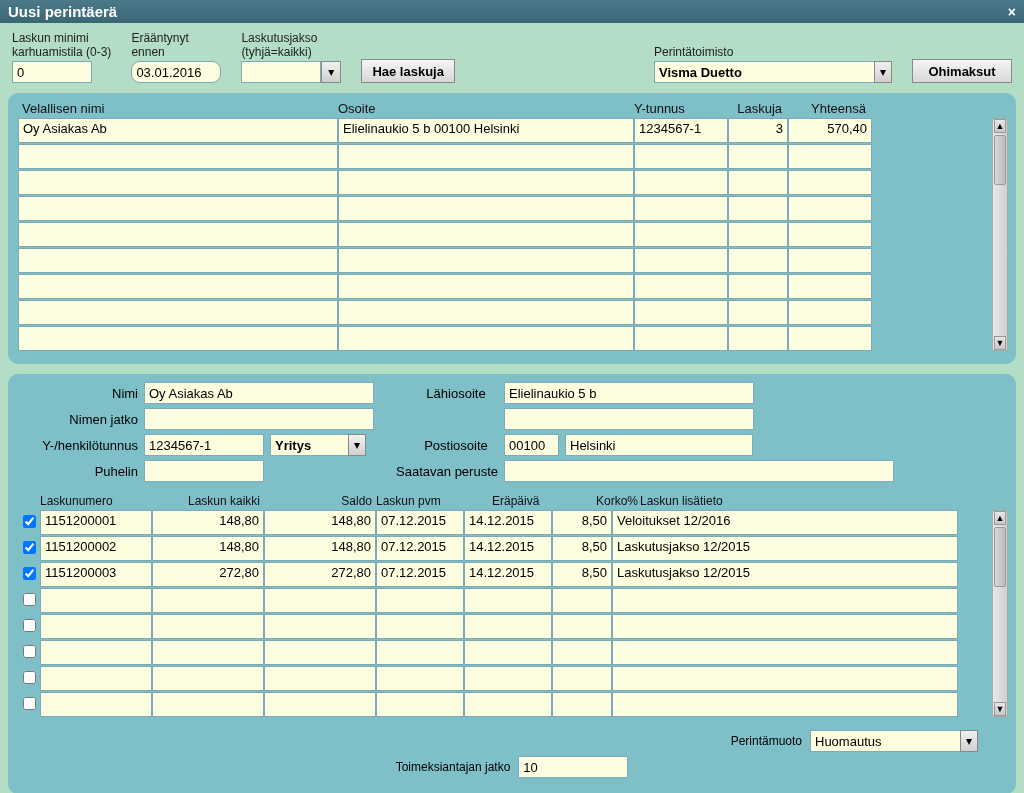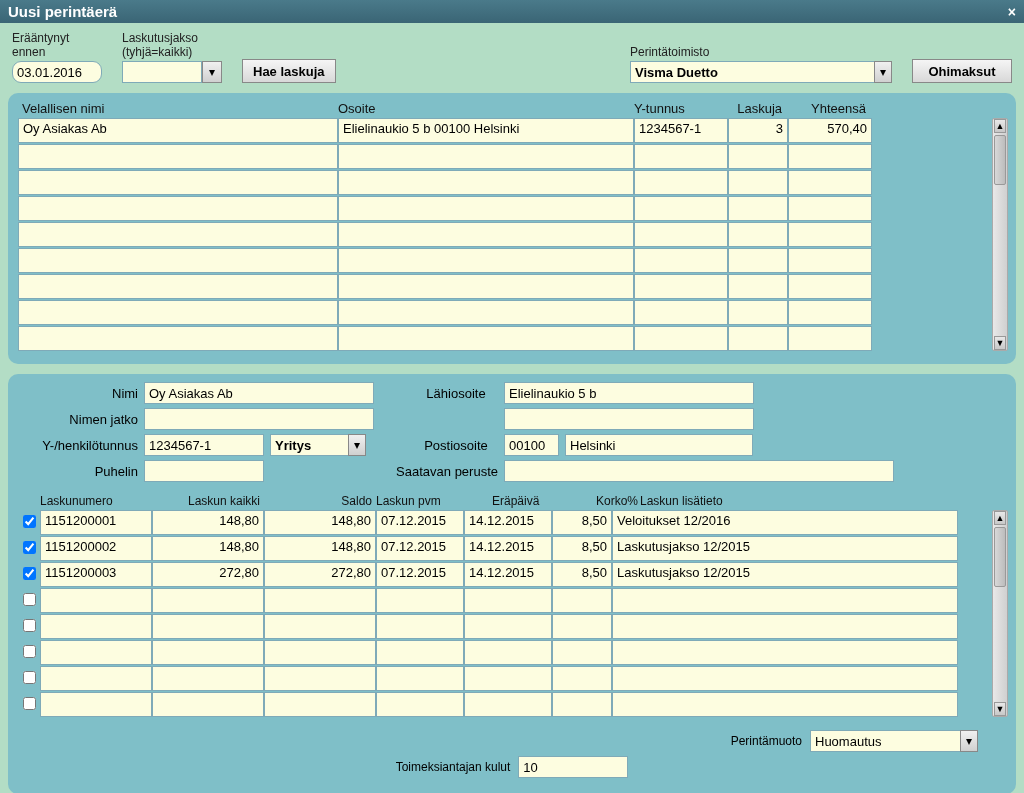--- a/index.html
+++ b/index.html
@@ -90,20 +90,27 @@
 <body>
 
 <div class="titlebar">
   <span>Uusi perintäerä</span>
   <span class="close">×</span>
 </div>
 
 <div class="topbar">
   <div class="topfield">
     <div class="twoline">
+      <label>Laskun minimi</label>
+      <label>karhuamistila (0-3)</label>
+    </div>
+    <input class="txt" style="width: 80px;" value="0">
+  </div>
+  <div class="topfield">
+    <div class="twoline">
       <label>Erääntynyt</label>
       <label>ennen</label>
     </div>
     <input class="txt" style="width: 90px; border-radius: 9px;" value="03.01.2016">
   </div>
   <div class="topfield">
     <div class="twoline">
       <label>Laskutusjakso</label>
       <label>(tyhjä=kaikki)</label>
     </div>
@@ -114,21 +121,21 @@
   </div>
   <div class="topfield" style="justify-content:flex-end;">
     <div class="twoline"></div>
     <button class="btn">Hae laskuja</button>
   </div>
   <div class="topfield" style="margin-left:auto;">
     <div class="twoline" style="justify-content:flex-end;">
       <label>Perintätoimisto</label>
     </div>
     <div class="combo">
-      <input class="txt" style="width: 244px; font-weight: bold;" value="Visma Duetto">
+      <input class="txt" style="width: 220px; font-weight: bold;" value="Visma Duetto">
       <div class="dropbtn">▾</div>
     </div>
   </div>
   <div class="topfield" style="justify-content:flex-end;">
     <div class="twoline"></div>
     <button class="btn" style="width:100px">Ohimaksut</button>
   </div>
 </div>
 
 <div class="panel">
@@ -355,16 +362,16 @@
   </div>
 
   <div class="bottomrow">
     <label>Perintämuoto</label>
     <div class="combo">
       <input class="txt" style="width: 150px;" value="Huomautus">
       <div class="dropbtn">▾</div>
     </div>
   </div>
   <div class="bottomrow2">
-    <label>Toimeksiantajan kulut</label>
+    <label>Toimeksiantajan jatko</label>
     <input class="txt" style="width: 110px;" value="10">
   </div>
 </div>
 
 </body></html>

